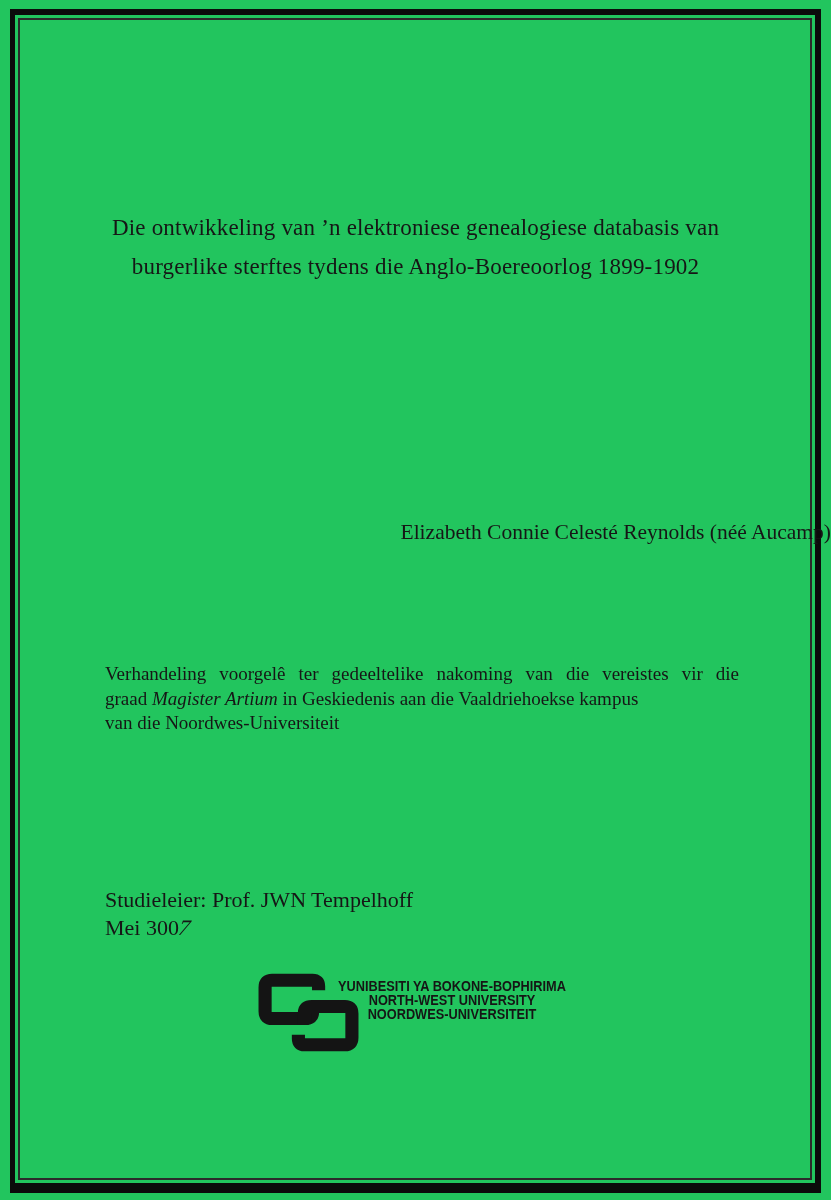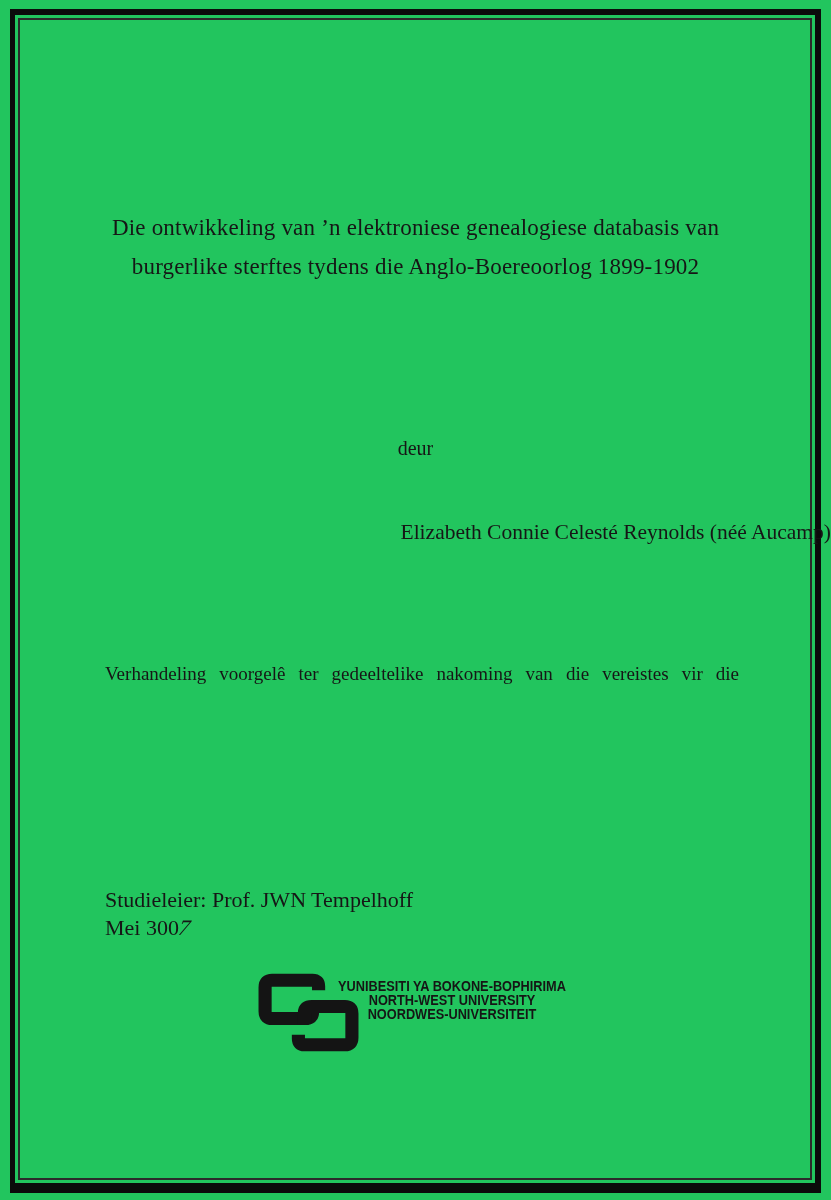--- a/index.html
+++ b/index.html
@@ -105,26 +105,27 @@
 
   <div class="frame-outer">
     <div class="frame-inner"></div>
   </div>
 
   <div class="title-block">
     <div>Die ontwikkeling van ’n elektroniese genealogiese databasis van</div>
     <div>burgerlike sterftes tydens die Anglo-Boereoorlog 1899-1902</div>
   </div>
 
-  <div class="byline">deur</div>
 
   <div class="author">Elizabeth Connie Celesté Reynolds (néé Aucamp)</div>
 
   <div class="declaration">
     <div class="justified">Verhandeling voorgelê ter gedeeltelike nakoming van die vereistes vir die</div>
+    <div><span>graad </span><span class="ital">Magister Artium</span><span> in Geskiedenis aan die Vaaldriehoekse kampus</span></div>
+    <div>van die Noordwes-Universiteit</div>
   </div>
 
   <div class="supervisor-block">
     <div>Studieleier: Prof. JWN Tempelhoff</div>
     <div><span>Mei 300</span><span class="date-seven">7</span></div>
   </div>
 
   <div class="logo">
     <svg class="logo-mark" viewBox="0 0 104 80" xmlns="http://www.w3.org/2000/svg" aria-hidden="true">
       <path id="chain-link" d="M62 18 V14 Q62 8 56 8 H16 Q9 8 9 15 V39 Q9 46 16 46 H49 Q56 46 56 40 V29" fill="none" stroke="#141414" stroke-width="13"></path>

